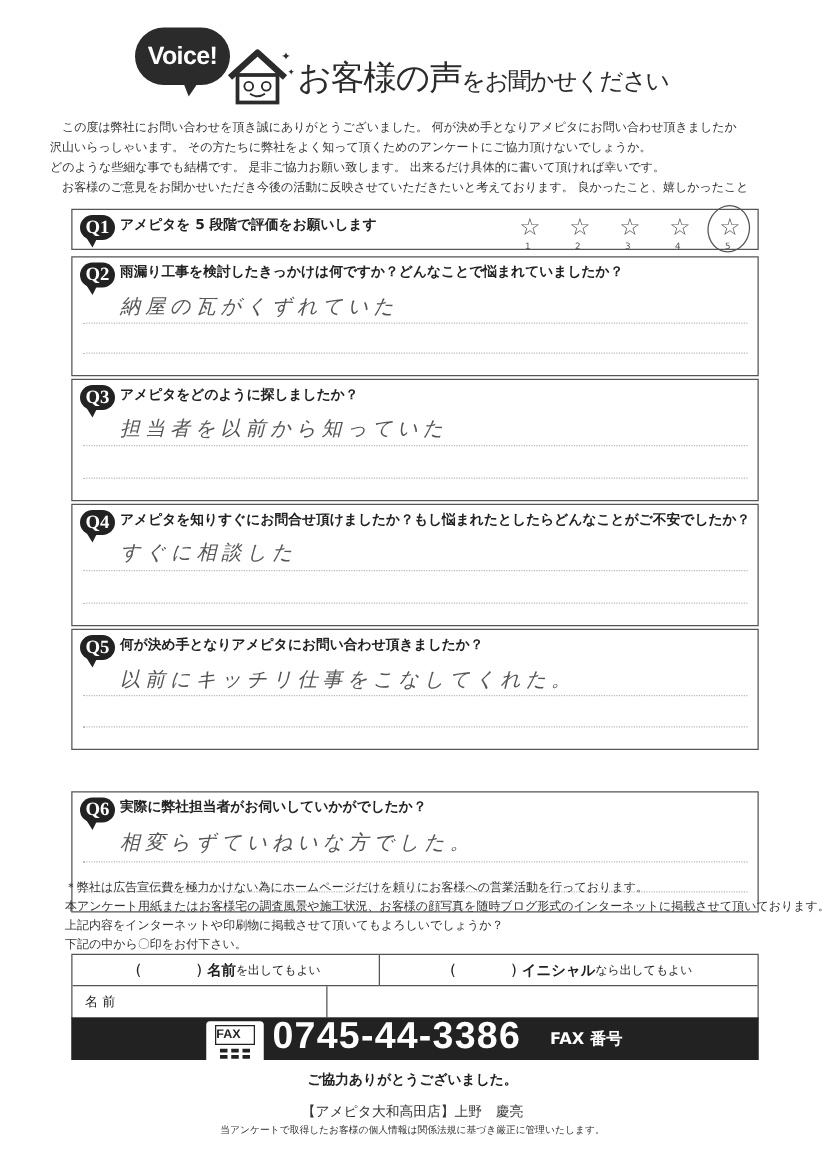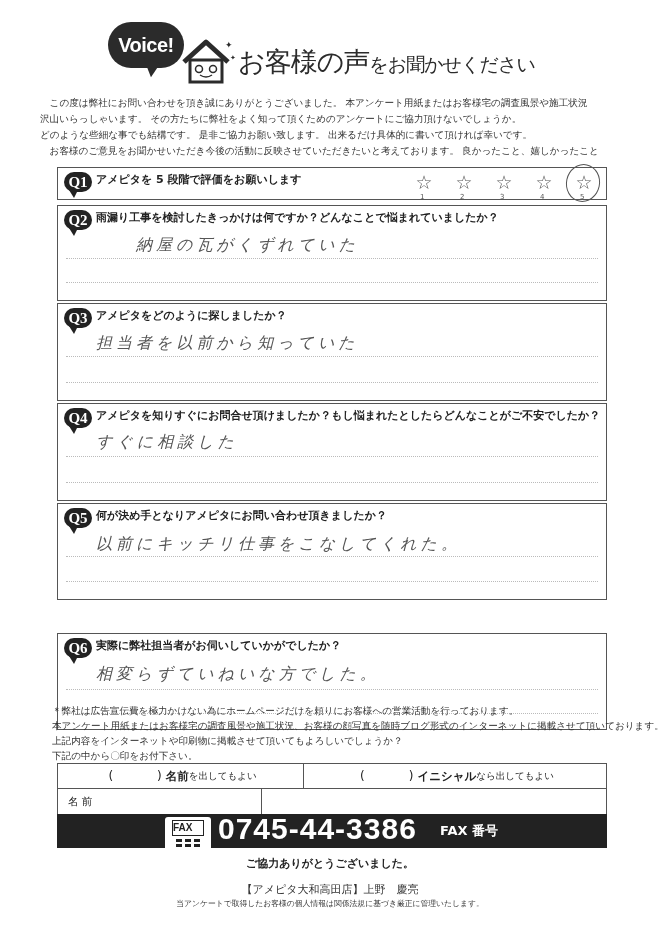--- a/index.html
+++ b/index.html
@@ -107,21 +107,21 @@
   <circle cx="33" cy="31" r="3.5" fill="#fff" stroke="#2b2b2b" stroke-width="1.5"></circle>
   <path d="M20,37 Q26,41 32,37" fill="none" stroke="#2b2b2b" stroke-width="1.5"></path>
   <text x="45" y="10" font-size="9" fill="#2b2b2b">✦</text>
   <text x="50" y="22" font-size="7" fill="#2b2b2b">✦</text>
 </svg>
 <div class="abs title-main">
   <span>お客様の声</span><span class="small">をお聞かせください</span>
 </div>
 
 <div class="abs intro">
-  <p>　この度は弊社にお問い合わせを頂き誠にありがとうございました。 本アンケート用紙またはお客様宅の調査風景や施工状況</p>
+  <p>　この度は弊社にお問い合わせを頂き誠にありがとうございました。 何が決め手となりアメピタにお問い合わせ頂きましたか</p>
   <p>沢山いらっしゃいます。 その方たちに弊社をよく知って頂くためのアンケートにご協力頂けないでしょうか。</p>
   <p>どのような些細な事でも結構です。 是非ご協力お願い致します。 出来るだけ具体的に書いて頂ければ幸いです。</p>
   <p>　お客様のご意見をお聞かせいただき今後の活動に反映させていただきたいと考えております。 良かったこと、嬉しかったこと</p>
 </div>
 
 <div class="abs qbox" style="top:167px;height:33px;">
   <div class="qhead">
     <div class="qbadge">Q1</div>
     <div class="qtext">アメピタを 5 段階で評価をお願いします</div>
   </div>
@@ -132,21 +132,21 @@
     <div class="star"><span>☆</span><span class="num">4</span></div>
     <div class="star selected"><span>☆</span><span class="num">5</span></div>
   </div>
 </div>
 
 <div class="abs qbox" style="top:205px;height:96px;">
   <div class="qhead">
     <div class="qbadge">Q2</div>
     <div class="qtext">雨漏り工事を検討したきっかけは何ですか？どんなことで悩まれていましたか？</div>
   </div>
-  <div class="answer" style="top:29px;margin-left:40px;">納屋の瓦がくずれていた</div>
+  <div class="answer" style="top:29px;">納屋の瓦がくずれていた</div>
   <div class="dotline" style="top:52px;"></div>
   <div class="answer" style="top:55px;"></div>
   <div class="dotline" style="top:76px;"></div>
 </div>
 
 <div class="abs qbox" style="top:303px;height:98px;">
   <div class="qhead">
     <div class="qbadge">Q3</div>
     <div class="qtext">アメピタをどのように探しましたか？</div>
   </div>

